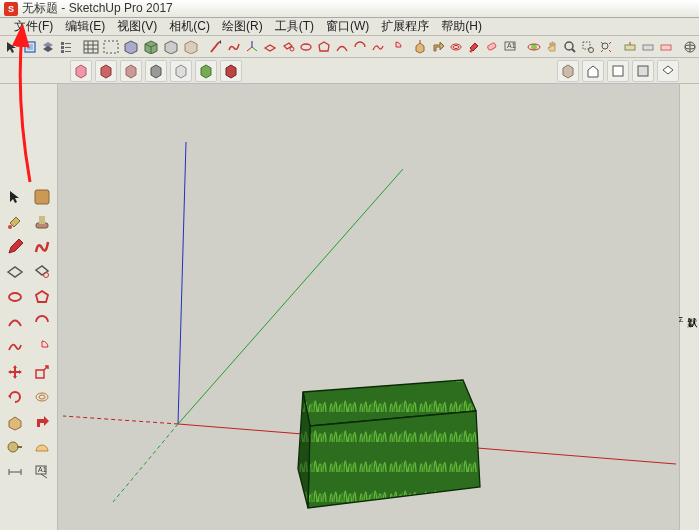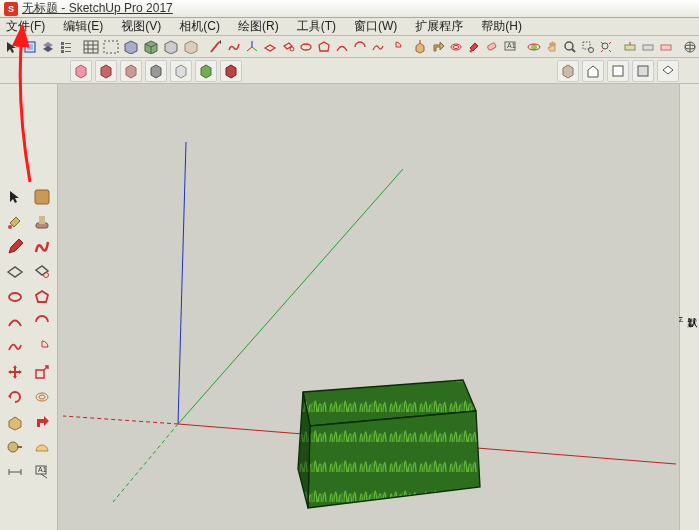--- a/index.html
+++ b/index.html
@@ -1,20 +1,20 @@
 <!DOCTYPE html>
 <html><head>
 <meta charset="utf-8">
 <style>
 * { margin: 0; padding: 0; box-sizing: border-box; }
 body { width: 699px; height: 530px; font-family: "Microsoft YaHei", sans-serif; font-size: 11px; background: #fff; overflow: hidden; position: relative; }
 .titlebar { height: 18px; background: linear-gradient(#fff,#e8e8e0); display: flex; align-items: center; padding-left: 4px; border-bottom: 1px solid #aaa; }
 .titlebar .app-icon { width: 14px; height: 14px; background: #d32; border-radius: 2px; margin-right: 4px; display:flex;align-items:center;justify-content:center;color:#fff;font-size:9px;font-weight:bold; }
-.titlebar .title-text { font-size: 12px; color: #333; text-decoration: underline; }
-.menubar { height: 18px; background: #e6e6dc; border-bottom: 1px solid #bbb; display: flex; align-items: center; padding-left: 0; gap: 6px; }
+.titlebar .title-text { font-size: 12px; color: #333; }
+.menubar { height: 18px; background: #e6e6dc; border-bottom: 1px solid #bbb; display: flex; align-items: center; padding-left: 8px; }
 .menu-item { padding: 0 6px; cursor: default; font-size: 12px; color:#222; }
 .toolbar { height: 22px; background: #e6e6dc; border-bottom: 1px solid #bbb; display:flex; align-items:center; padding-left:4px; gap:2px; }
 .tb-btn { width:19px; height:19px; display:flex; align-items:center; justify-content:center; border:1px solid transparent; }
 .tb-sep { width:1px; height:18px; background:#bbb; margin:0 2px; }
 .secondary-bar { height:26px; background:#e6e6dc; border-bottom:1px solid #bbb; display:flex; align-items:center; padding-left:70px; gap:3px; }
 .sec-btn { width:22px; height:22px; display:flex; align-items:center; justify-content:center; border:1px solid #ccc; background:#f0f0ea; border-radius:2px; }
 .sec-right { margin-left:auto; margin-right:20px; display:flex; gap:3px; }
 .left-tools { position:absolute; left:0; top:84px; width:58px; height:446px; background:#e6e6dc; border-right:1px solid #bbb; display:flex; flex-wrap:wrap; align-content:flex-start; padding:2px; gap:1px; }
 .left-tools .lt-spacer { width:54px; height:98px; }
 .lt-btn { width:26px; height:24px; display:flex; align-items:center; justify-content:center; }

